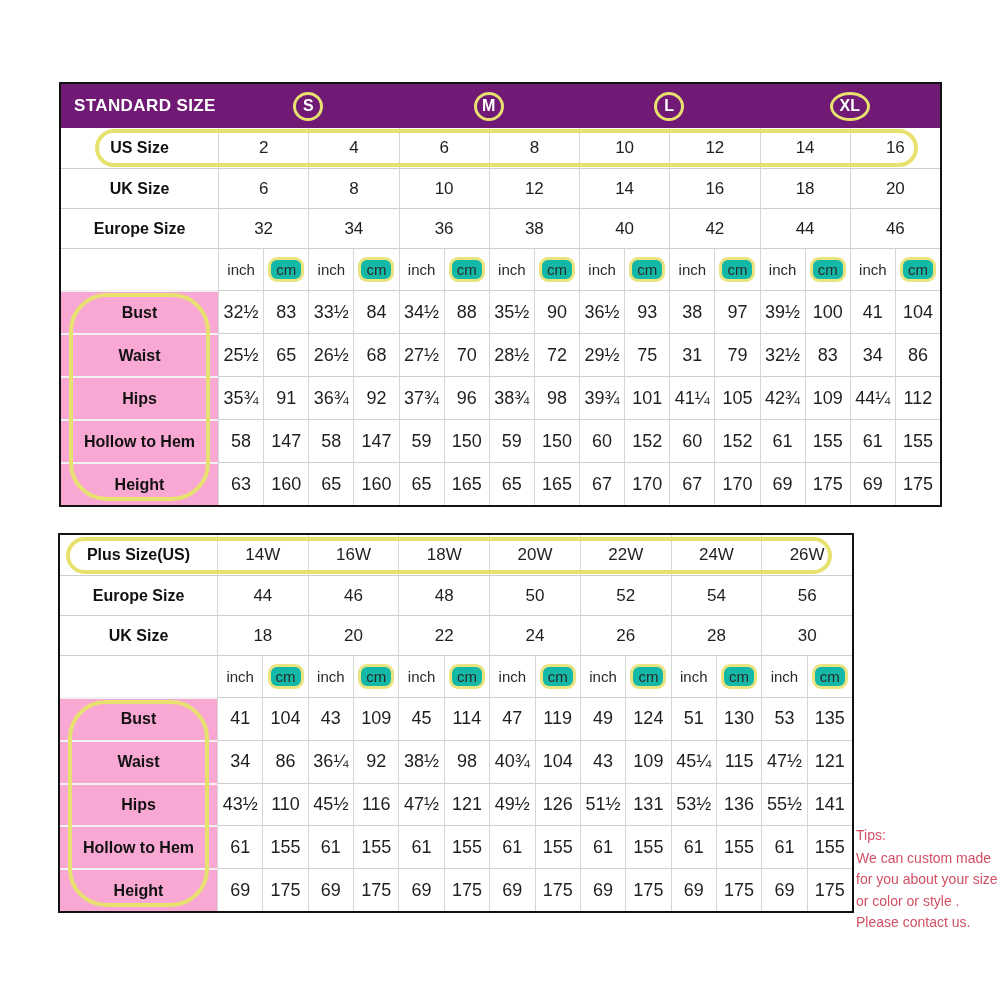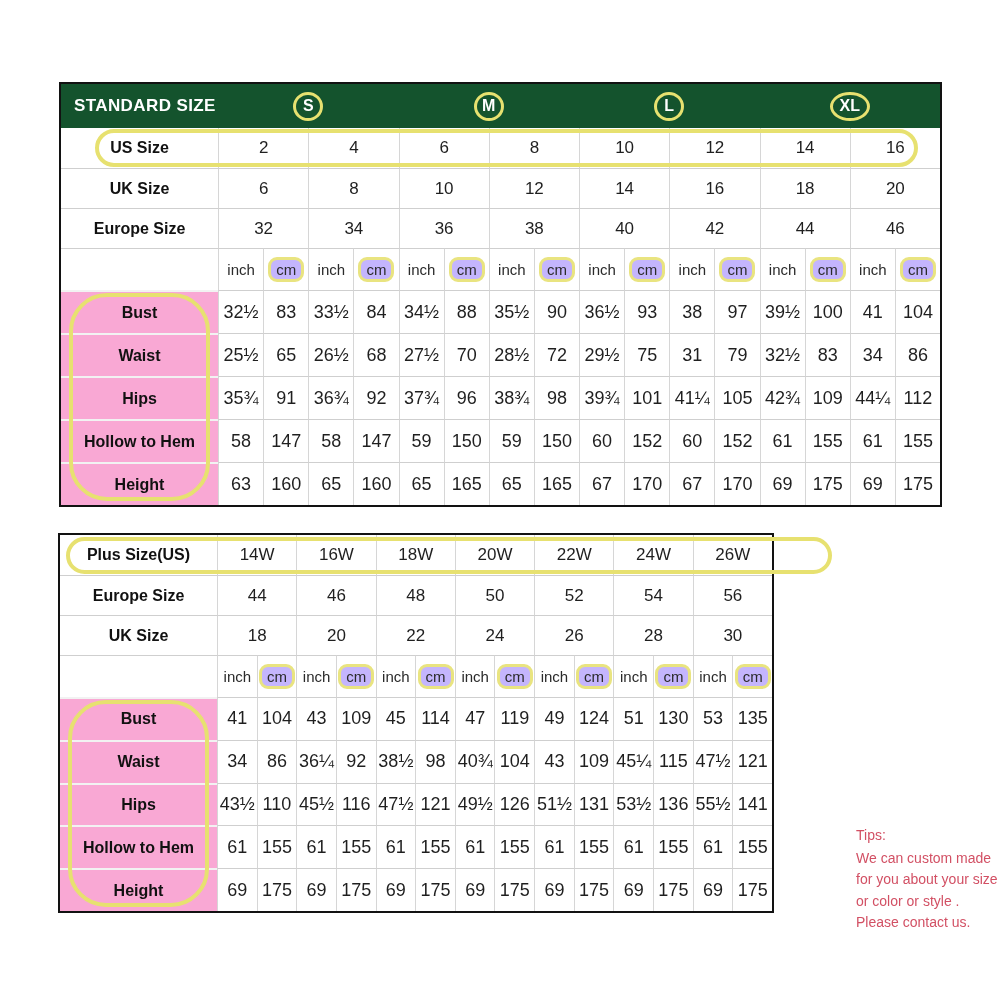--- a/index.html
+++ b/index.html
@@ -2,24 +2,24 @@
 <html><head>
 <meta charset="utf-8">
 <style>
   html,body{margin:0;padding:0;}
   body{
     width:1000px;height:1000px;background:#ffffff;position:relative;
     font-family:"Liberation Sans", sans-serif;color:#1c1c1c;overflow:hidden;
   }
   .size-table{position:absolute;background:#fff;border:2px solid #121212;box-sizing:border-box;}
   #standard-table{left:59px;top:82px;width:883px;height:425px;}
-  #plus-table{left:58px;top:533px;width:716px;height:380px;}
+  #plus-table{left:58px;top:533px;width:796px;height:380px;}
 
   
-  .tbl-header{height:44px;background:#14532d;display:flex;align-items:center;color:#fff;}
+  .tbl-header{height:44px;background:#701a75;display:flex;align-items:center;color:#fff;}
   .tbl-title{width:157px;padding-left:13px;font-weight:bold;font-size:17px;letter-spacing:.4px;box-sizing:border-box;}
   .size-group{flex:1;display:flex;justify-content:center;align-items:center;}
   .size-circle{
     min-width:30px;height:29px;padding:0 5px;border:3px solid #e7e170;border-radius:50%;
     display:flex;align-items:center;justify-content:center;font-weight:bold;font-size:16px;box-sizing:border-box;
   }
   .size-group:last-child .size-circle{min-width:40px;}
 
   
   .grid{display:grid;}
@@ -30,21 +30,21 @@
     border-top:1px solid #cfcfcf;border-left:1px solid #d6d6d6;
     font-size:18px;color:#1f1f1f;white-space:nowrap;box-sizing:border-box;
   }
   .cell.first-col{border-left:none;}
   .cell.first-row{border-top:none;}
   .cell.row-label{font-weight:bold;font-size:16px;color:#111;}
   .cell.gray{background:#f9a8d4;border-top:2px solid #f2f2f2;}
   .cell.span2{grid-column:span 2;}
   .cell.size-val{font-size:17px;}
   .cell.unit{font-size:15px;color:#2a2a2a;}
-  .cm-box{border:3px solid #e9e480;border-radius:9px;padding:1px 5px;background:#c4b5fd;}
+  .cm-box{border:3px solid #e9e480;border-radius:9px;padding:1px 5px;background:#14b8a6;}
 
   
   .annotation{position:absolute;border:4px solid #e7e170;pointer-events:none;box-sizing:border-box;background:transparent;}
   #us-row-oval{left:34px;top:45px;width:823px;height:38px;border-radius:20px;}
   #standard-label-box{left:8px;top:209px;width:141px;height:208px;border-radius:38px;}
   #plus-row-oval{left:6px;top:2px;width:766px;height:37px;border-radius:19px;}
   #plus-label-box{left:8px;top:165px;width:141px;height:207px;border-radius:38px;}
 
   
   #tips{position:absolute;left:856px;top:825px;width:144px;color:#d25064;font-size:14px;line-height:21.5px;}

